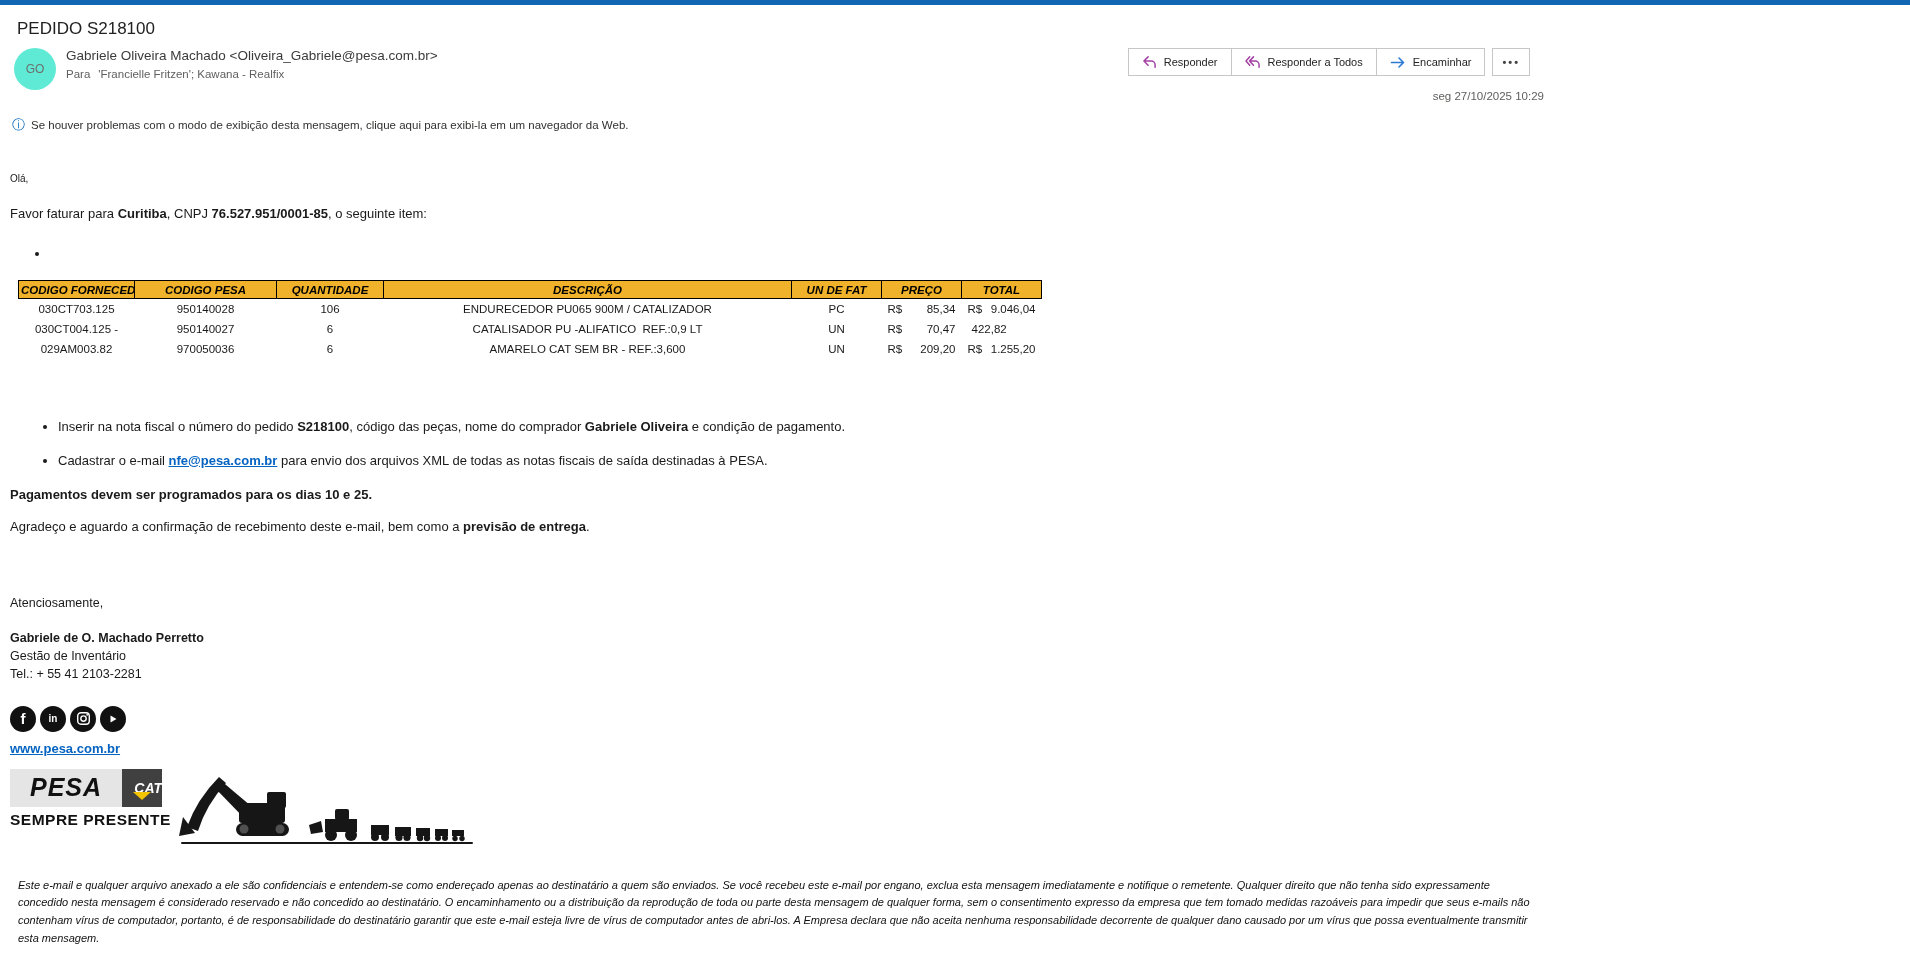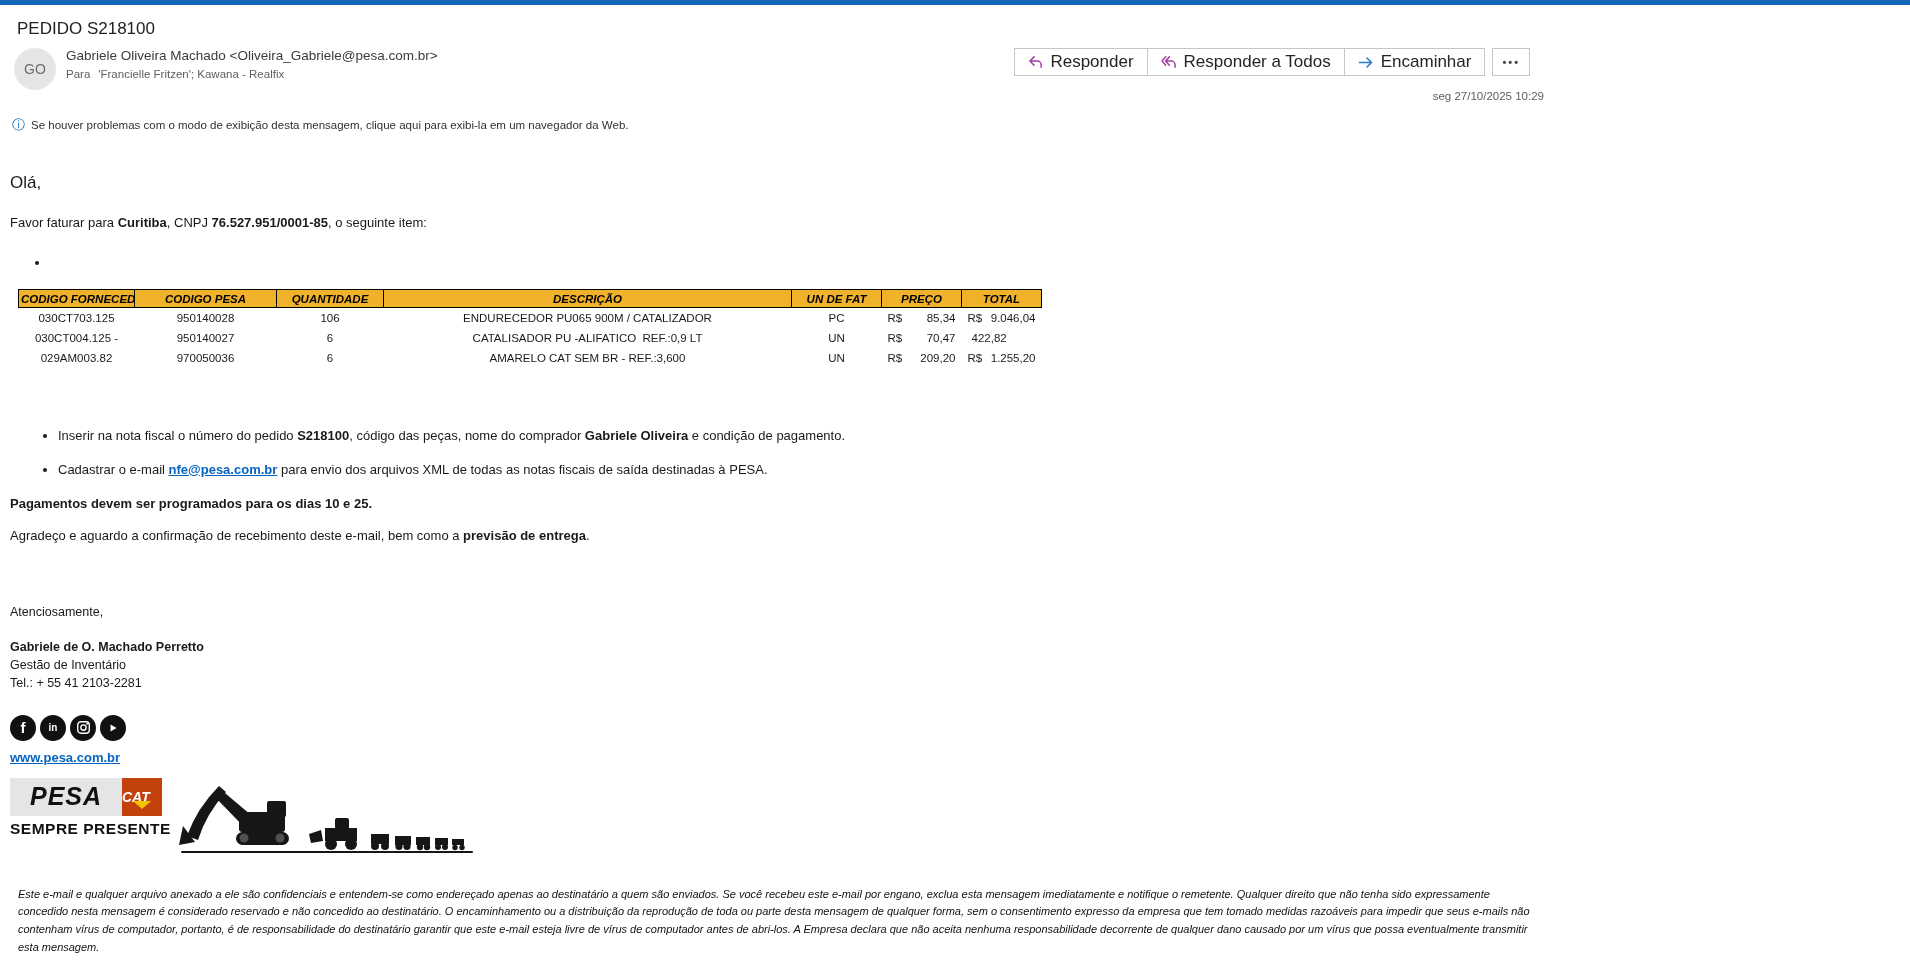--- a/index.html
+++ b/index.html
@@ -6,44 +6,44 @@
   html,body { background:#fff; }
   body { width:1910px; height:969px; overflow:hidden;
          font-family:"Liberation Sans", sans-serif; color:#1a1a1a; }
   .topbar { height:5px; background:#1267b4; width:100%; }
   .page { position:relative; width:1550px; }
 
   
   .subject { margin:14px 0 0 17px; font-size:17px; font-weight:400; color:#222; }
   .hdr-row { position:relative; margin-top:9px; height:50px; }
   .avatar { position:absolute; left:14px; top:0; width:42px; height:42px; border-radius:50%;
-            background:#e5e5e5; color:#6e6e6e; font-size:14px; display:flex;
+            background:#5eead4; color:#6e6e6e; font-size:12px; display:flex;
             align-items:center; justify-content:center; }
   .sender-block { position:absolute; left:66px; top:0; }
   .sender-name { font-size:13.5px; color:#3b3b3b; }
   .to-line { margin-top:5px; font-size:11.5px; color:#5f5f5f; }
   .to-line .to-label { margin-right:8px; }
 
   .actions { position:absolute; right:20px; top:0; display:flex; align-items:stretch; }
   .btn { display:flex; align-items:center; gap:7px; background:#fff;
-         border:1px solid #c8c6c4; height:28px; padding:0 13px; font-size:17px;
+         border:1px solid #c8c6c4; height:28px; padding:0 13px; font-size:11px;
          color:#252423; cursor:pointer; }
   .btn + .btn { border-left:none; }
   .btn.more { margin-left:7px; border-left:1px solid #c8c6c4; font-weight:700;
               letter-spacing:2px; font-size:11px; color:#444; padding:0 9px; }
   .btn svg { display:block; }
   .date-line { position:absolute; right:6px; top:42px; font-size:11.5px; color:#605e5c; }
 
   .banner { margin:20px 0 0 12px; display:flex; align-items:center; gap:6px;
             font-size:11.5px; color:#323130; cursor:pointer; }
   .banner .i-ic { color:#0f6cbd; font-size:13px; line-height:1; }
 
   
   .mail-body { margin-left:10px; }
-  .greet { margin-top:42px; font-size:17px; }
+  .greet { margin-top:42px; font-size:10px; }
   .intro { margin-top:22px; font-size:13px; }
   .b { font-weight:700; }
   .lnk { color:#0563c1; font-weight:700; text-decoration:underline; cursor:pointer; }
 
   ul.lone { margin:25px 0 0 0; padding-left:40px; }
   ul.lone li { font-size:13px; height:13px; }
 
   table.order { border-collapse:collapse; margin:21px 0 0 8px; table-layout:fixed;
                 width:1023px; }
   table.order th { background:#f0b22a; border:1px solid #000; font-size:11.5px;
@@ -78,22 +78,22 @@
   .site-link { display:inline-block; margin-top:9px; font-size:13px; color:#0563c1;
                font-weight:700; text-decoration:underline; cursor:pointer; }
 
   .logo-wrap { margin-top:12px; display:flex; align-items:flex-start; }
   .logo-left { }
   .logo-boxes { display:flex; }
   .pesa-box { background:#e5e5e5; width:112px; height:38px; display:flex; align-items:center;
               justify-content:center; }
   .pesa-box span { font-style:italic; font-weight:900; font-size:25px; color:#111;
                    letter-spacing:1px; }
-  .cat-box { position:relative; background:#c2410c; width:40px; height:38px; display:flex;
-             align-items:center; justify-content:flex-start; }
+  .cat-box { position:relative; background:#404040; width:40px; height:38px; display:flex;
+             align-items:center; justify-content:flex-end; }
   .cat-box span { color:#fff; font-style:italic; font-weight:900; font-size:14px; }
   .cat-box::after { content:""; position:absolute; left:11px; bottom:7px; width:0; height:0;
                     border-left:9px solid transparent; border-right:9px solid transparent;
                     border-top:8px solid #f5c400; }
   .tagline { margin-top:4px; font-weight:700; font-size:15.5px; color:#111;
              letter-spacing:0.5px; }
   .machines { margin:-10px 0 0 4px; }
 
   .disclaimer { margin:14px 20px 0 8px; font-size:11px; font-style:italic; color:#111;
                 line-height:1.62; }

